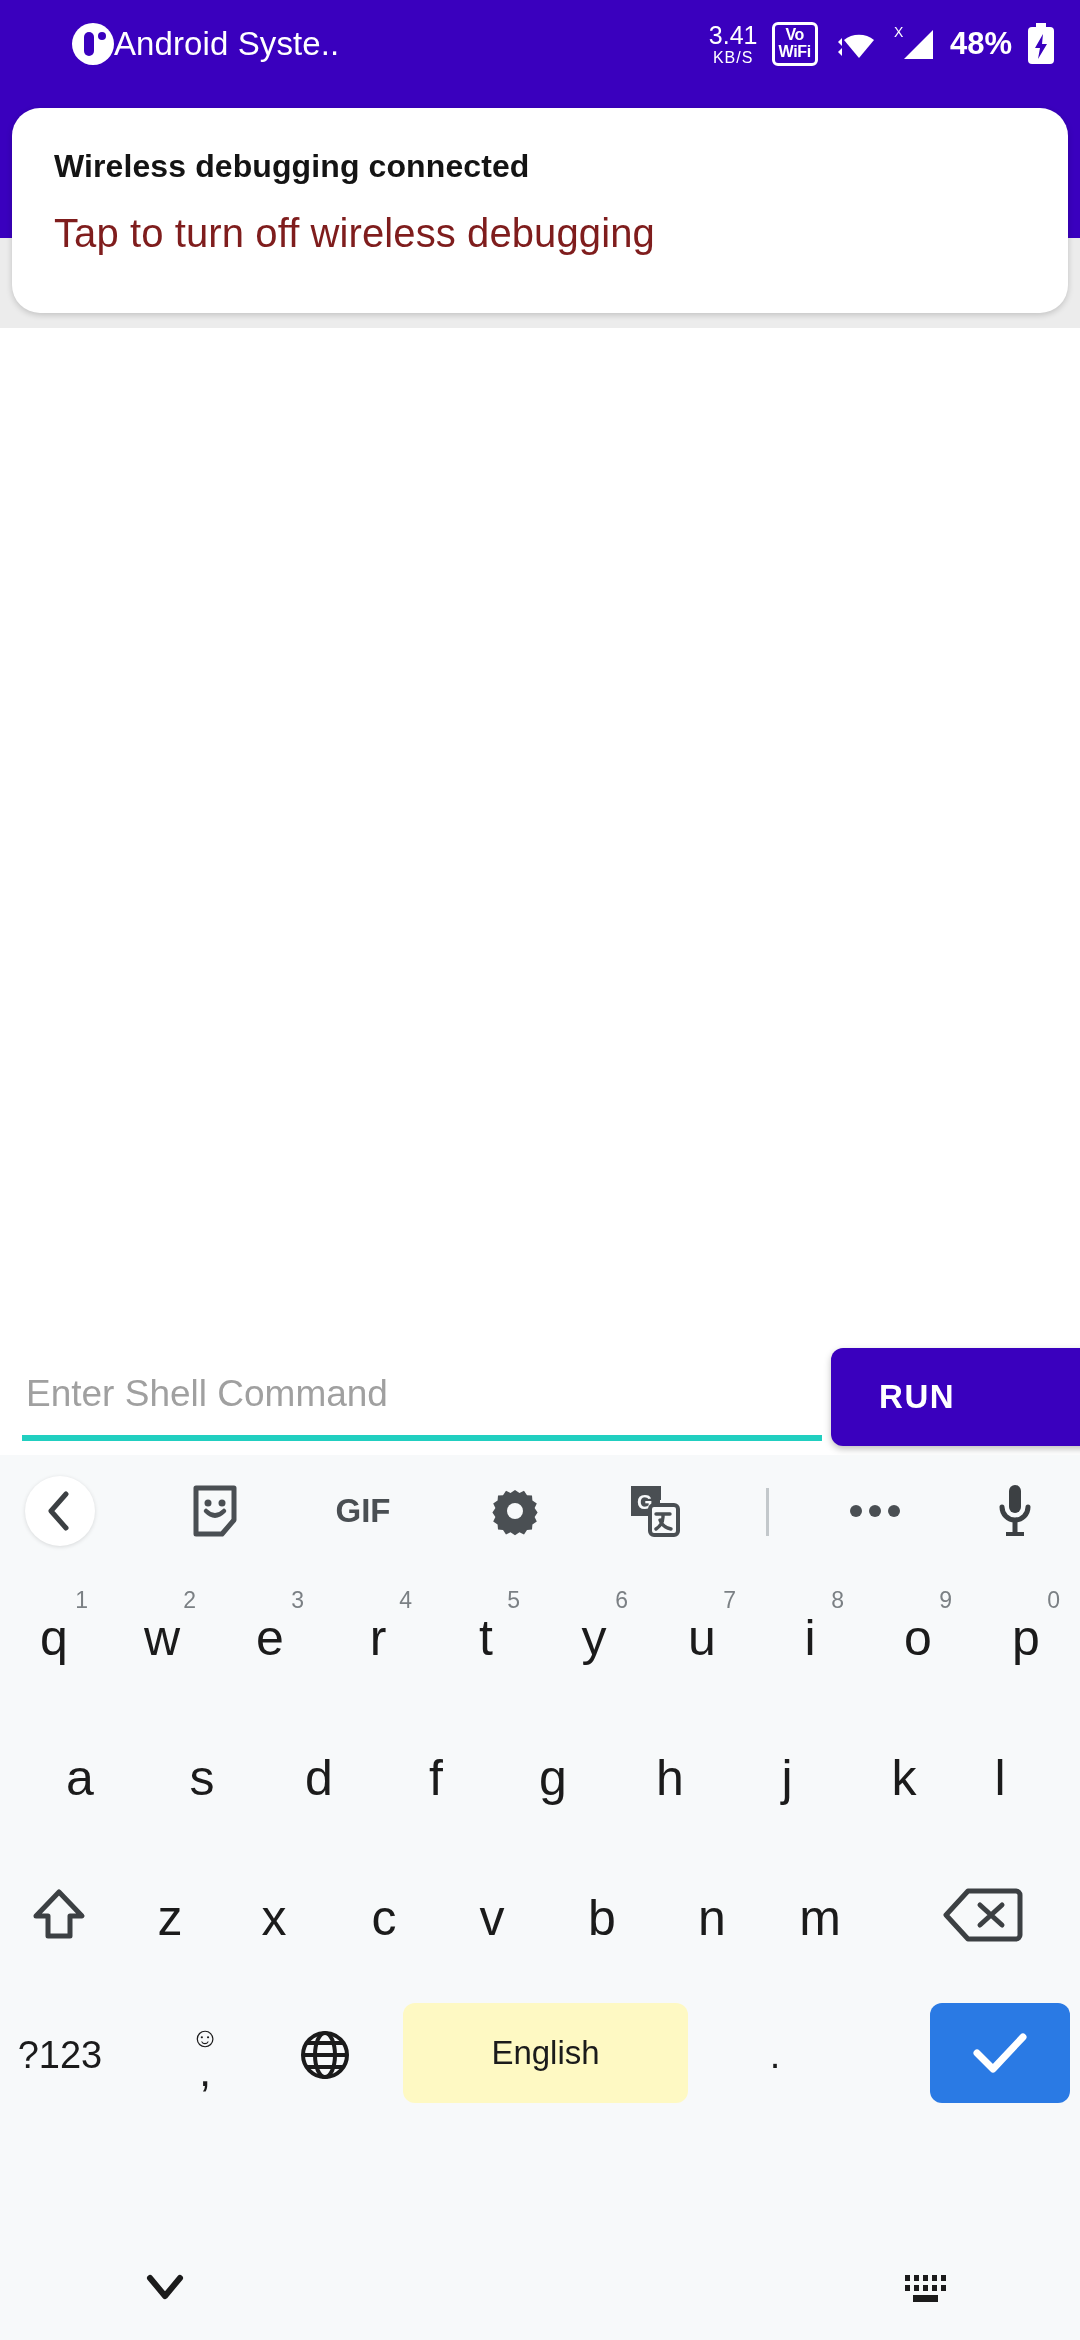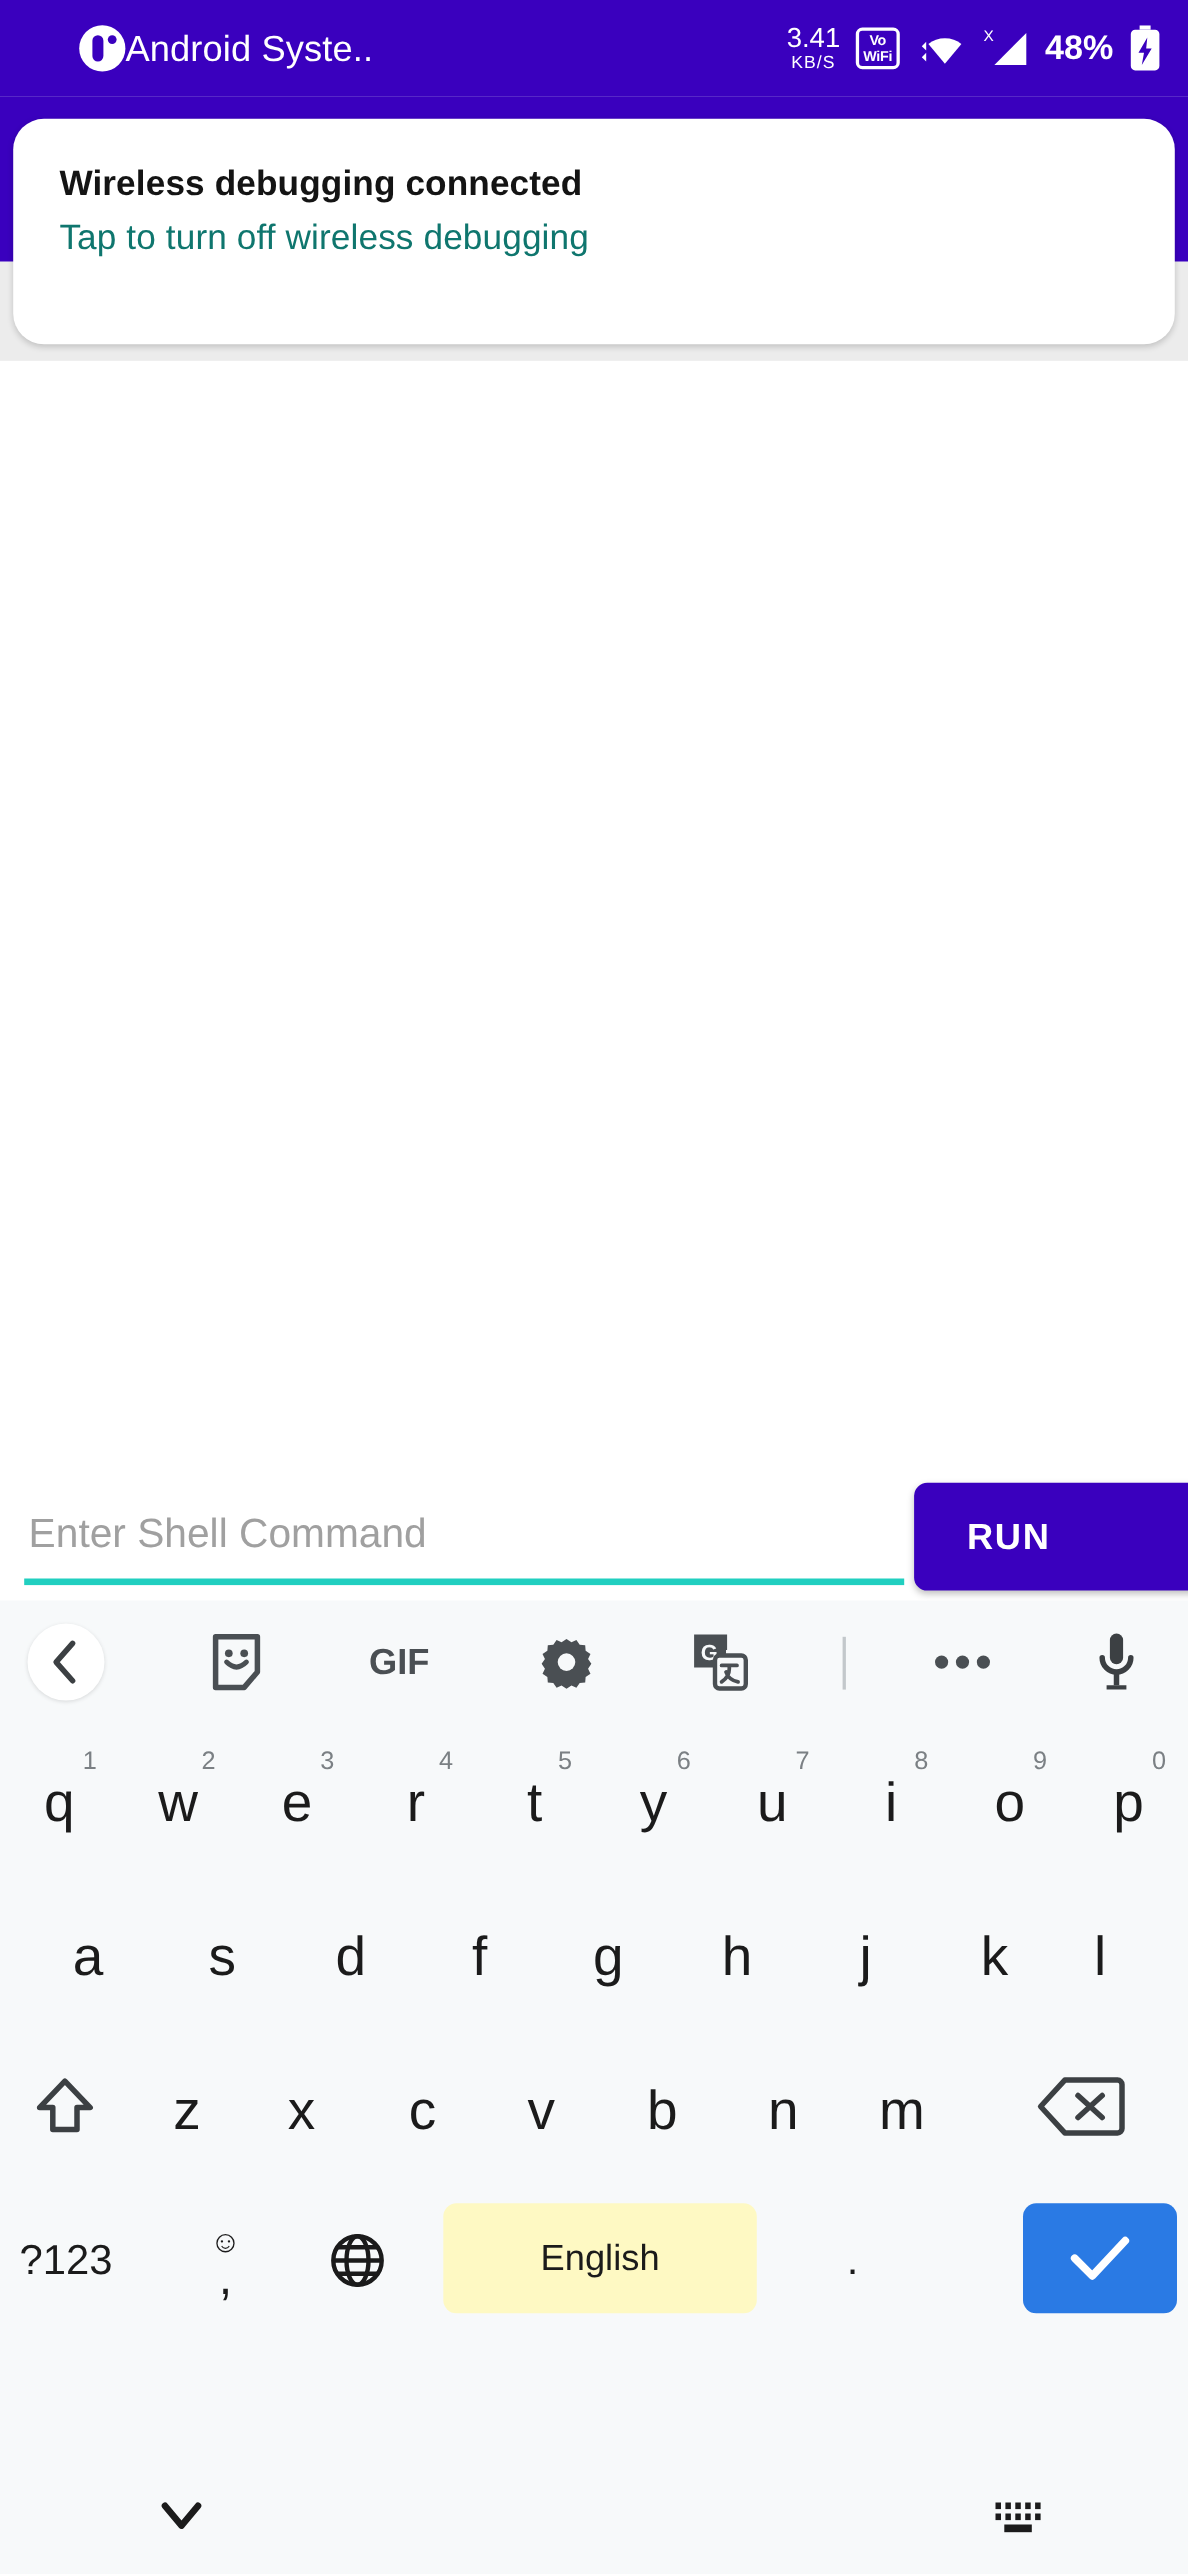--- a/index.html
+++ b/index.html
@@ -31,21 +31,21 @@
     width:8px;height:8px;border-radius:50%;background:#3A00BE;
   }
   .sb-apptext{ color:#ffffff; font-size:33px; letter-spacing:.1px; white-space:nowrap; }
 
   .sb-right{ display:flex; align-items:center; padding-right:24px; gap:14px; }
   .sb-net{ color:#fff; text-align:center; line-height:1; }
   .sb-net .r1{ font-size:25px; display:block; }
   .sb-net .r2{ font-size:16px; display:block; letter-spacing:1px; margin-top:2px;}
   .sb-volte{
     border:3px solid #fff; border-radius:6px; color:#fff;
-    font-size:13px; font-weight:bold; line-height:1.02;
+    font-size:16px; font-weight:bold; line-height:1.02;
     padding:2px 4px 3px 4px; text-align:center; letter-spacing:-.3px;
   }
   .sb-ic{ display:flex; align-items:center; }
   .sb-batt{ color:#fff; font-size:31px; font-weight:bold; }
 
   
   .notif-bg{
     position:absolute; left:0; top:88px; width:1080px; height:150px; background:#3A00BE;
   }
   .content-bg{
@@ -55,21 +55,21 @@
     position:absolute; left:0; top:238px; width:1080px; height:90px;
     background:#ececec;
   }
   .notif-card{
     position:absolute; left:12px; top:108px; width:1056px; height:205px;
     background:#ffffff; border-radius:28px;
     box-shadow:0 2px 6px rgba(0,0,0,.18);
     padding:40px 0 0 42px;
   }
   .notif-title{ font-size:32px; font-weight:bold; color:#141414; letter-spacing:.1px;}
-  .notif-sub{ font-size:32px; color:#0f766e; margin-top:12px; letter-spacing:.1px;}
+  .notif-sub{ font-size:40px; color:#7f1d1d; margin-top:26px; letter-spacing:.1px;}
 
   
   .inputrow{
     position:absolute; left:0; top:1345px; width:1080px; height:110px;
   }
   .cmd-wrap{
     position:absolute; left:22px; top:0; width:800px; height:104px;
   }
   .cmd-input{
     width:100%; height:98px; border:none; outline:none; background:transparent;

